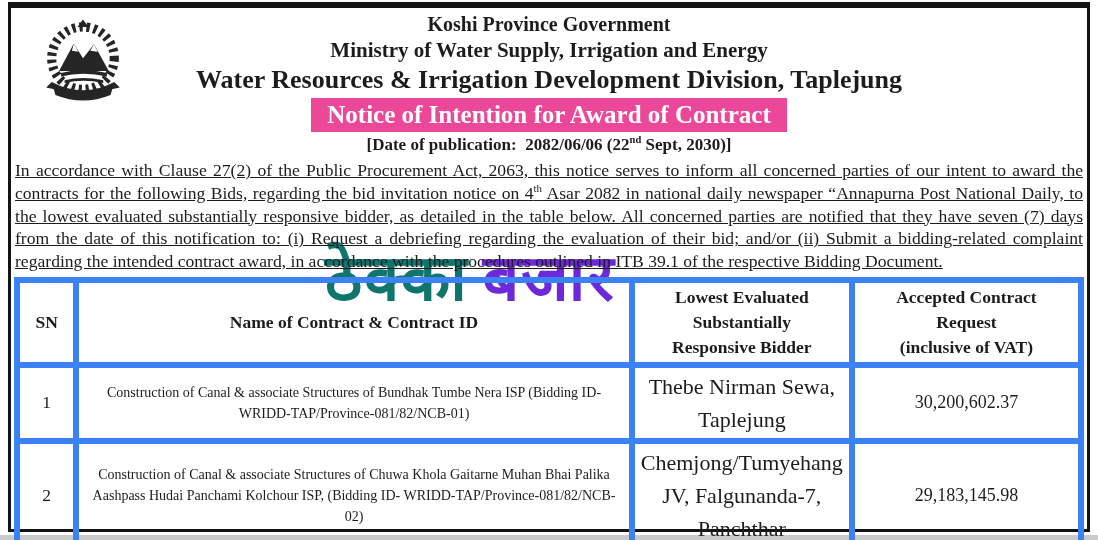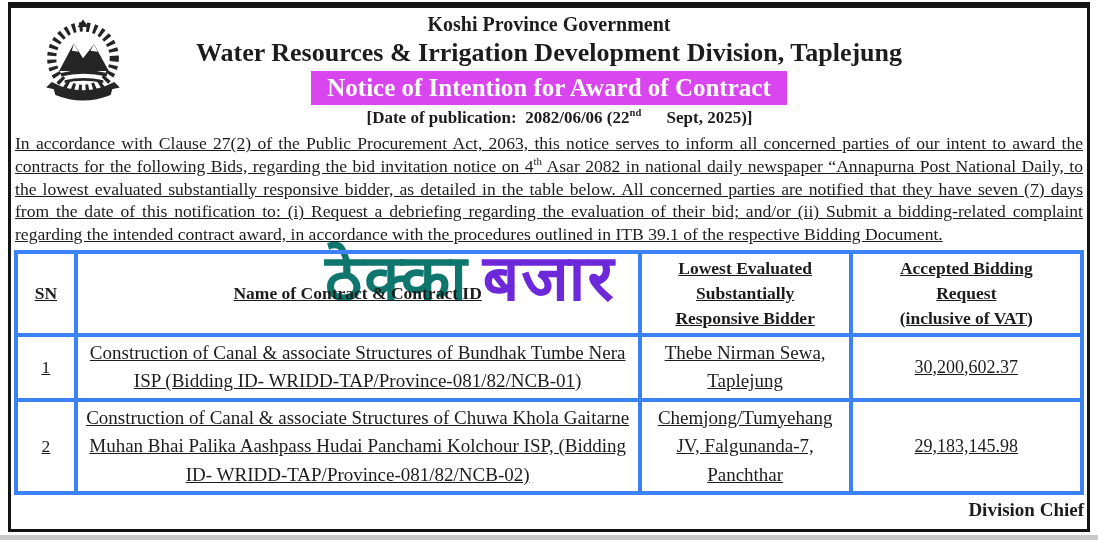--- a/index.html
+++ b/index.html
@@ -48,69 +48,68 @@
   .emblem {
     position: absolute; left: 16px; top: 6px;
     width: 112px; height: 92px;
   }
   .head-line1 { text-align: center; font-weight: bold; font-size: 20px; line-height: 25px; }
   .head-line2 { text-align: center; font-weight: bold; font-size: 21px; line-height: 27px; }
   .head-line3 { text-align: center; font-weight: bold; font-size: 26px; line-height: 31px; }
   .banner-row { text-align: center; margin-top: 3px; }
   .banner {
     display: inline-block;
-    background: #d946ef;
+    background: #ec4899;
     color: #ffffff;
     font-weight: bold;
     font-size: 25px;
     line-height: 31px;
     padding: 1px 16px 2px 16px;
   }
   .dateline {
     text-align: center;
     font-weight: bold;
     font-size: 17px;
     line-height: 22px;
     margin-top: 2px;
   }
-  .dateline span { white-space: pre-wrap; margin-left: 21px; }
+  .dateline span { white-space: pre-wrap; }
   sup { font-size: 0.62em; vertical-align: super; line-height: 0; }
   .notice-body {
     margin: 3px 1px 0 1px;
     font-size: 17.6px;
     line-height: 22.8px;
     text-align: justify;
     text-decoration: underline;
   }
   
   table.contracts {
     width: 100%;
     border-collapse: collapse;
     margin-top: 4px;
     background: transparent;
   }
   table.contracts th, table.contracts td {
-    border: 4px solid #3b82f6;
+    border: 6px solid #3b82f6;
     text-align: center;
     vertical-align: middle;
     padding: 2px 6px;
     background: transparent;
-    text-decoration: underline;
   }
   table.contracts thead tr { height: 76px; }
   tr.row-1 { height: 54px; }
   tr.row-2 { height: 80px; }
   th { font-size: 17.5px; font-weight: bold; line-height: 1.42; }
   .col-sn { width: 5.6%; }
   .col-name { width: 52.9%; }
   .col-bidder { width: 19.8%; }
   .col-amount { width: 21.7%; }
   td.cell-sn { font-size: 17.5px; }
-  td.cell-name { font-size: 19px; line-height: 1.5; }
-  td.cell-bidder { font-size: 19px; line-height: 1.5; }
+  td.cell-name { font-size: 14px; line-height: 1.5; }
+  td.cell-bidder { font-size: 22px; line-height: 1.5; }
   td.cell-amount { font-size: 18px; }
   .bidder-line, .hdr-line { display: block; }
   .signature {
     text-align: right;
     font-weight: bold;
     font-size: 19px;
     line-height: 23px;
     margin: 3px 0 0 0;
   }
 </style>
@@ -136,46 +135,47 @@
           <path d="M26 64 Q50 58 76 64 L76 68 Q50 62 26 68 Z" fill="#252525"></path>
           <path d="M30 72 Q50 67 72 72 L72 75 Q50 70 30 75 Z" fill="#252525"></path>
           <path d="M16 74 Q50 92 84 74 L80 88 Q50 100 20 88 Z" fill="#252525"></path>
           <path d="M16 74 L10 80 L20 82 Z" fill="#252525"></path>
           <path d="M84 74 L90 80 L80 82 Z" fill="#252525"></path>
         </g>
       </svg>
     </div>
 
     <div class="head-line1">Koshi Province Government</div>
+    <div class="head-line2">Ministry of Water Supply, Irrigation and Energy</div>
     <div class="head-line3">Water Resources &amp; Irrigation Development Division, Taplejung</div>
 
     <div class="banner-row">
       <span class="banner">Notice of Intention for Award of Contract</span>
     </div>
 
-    <div class="dateline"><span>[Date of publication:  2082/06/06 (22</span><sup>nd</sup><span> Sept, 2025)]</span></div>
+    <div class="dateline"><span>[Date of publication:  2082/06/06 (22</span><sup>nd</sup><span> Sept, 2030)]</span></div>
 
     <p class="notice-body"><span>In accordance with Clause 27(2) of the Public Procurement Act, 2063, this notice serves to inform all concerned parties of our intent to award the contracts for the following Bids, regarding the bid invitation notice on 4</span><sup>th</sup><span> Asar 2082 in national daily newspaper “Annapurna Post National Daily, to the lowest evaluated substantially responsive bidder, as detailed in the table below. All concerned parties are notified that they have seven (7) days from the date of this notification to: (i) Request a debriefing regarding the evaluation of their bid; and/or (ii) Submit a bidding-related complaint regarding the intended contract award, in accordance with the procedures outlined in ITB 39.1 of the respective Bidding Document.</span></p>
 
     <table class="contracts">
       <thead>
         <tr>
           <th class="col-sn">
             <span class="hdr-line">SN</span>
           </th>
           <th class="col-name">
             <span class="hdr-line">Name of Contract &amp; Contract ID</span>
           </th>
           <th class="col-bidder">
             <span class="hdr-line">Lowest Evaluated</span>
             <span class="hdr-line">Substantially</span>
             <span class="hdr-line">Responsive Bidder</span>
           </th>
           <th class="col-amount">
-            <span class="hdr-line">Accepted Bidding</span>
+            <span class="hdr-line">Accepted Contract</span>
             <span class="hdr-line">Request</span>
             <span class="hdr-line">(inclusive of VAT)</span>
           </th>
         </tr>
       </thead>
       <tbody>
         <tr class="row-1">
           <td class="cell-sn">1</td>
           <td class="cell-name">Construction of Canal &amp; associate Structures of Bundhak Tumbe Nera ISP (Bidding ID- WRIDD-TAP/Province-081/82/NCB-01)</td>
           <td class="cell-bidder">

